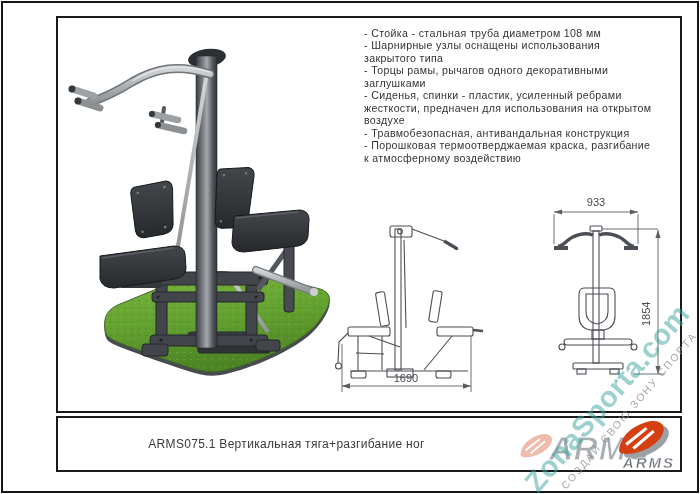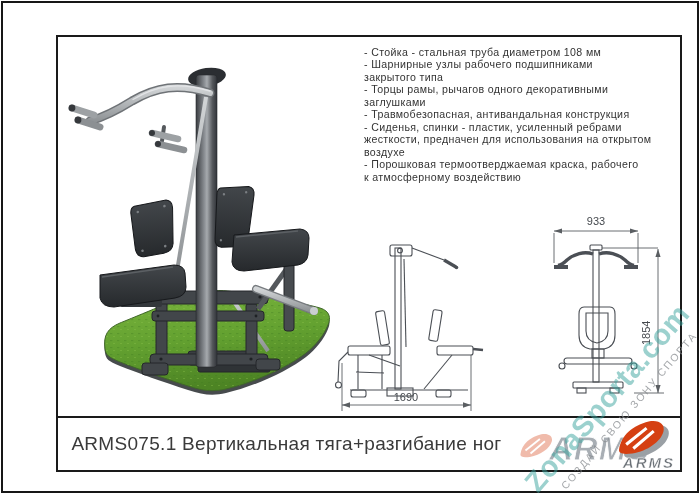--- a/index.html
+++ b/index.html
@@ -6,28 +6,28 @@
   body{
     width:700px;height:494px;position:relative;background:#ffffff;
     font-family:"Liberation Sans",sans-serif;overflow:hidden;
   }
   .outer-border{
     position:absolute;left:1px;top:1px;width:694px;height:488px;
     border:2px solid #161616;pointer-events:none;
   }
   .main-frame{
     position:absolute;left:56px;top:16px;width:622px;height:393px;
-    border:2px solid #1a1a1a;background:#fff;margin-top:19px;
+    border:2px solid #1a1a1a;background:#fff;
   }
   .title-bar{
     position:absolute;left:56px;top:416px;width:622px;height:52px;
     border:2px solid #1a1a1a;display:flex;align-items:center;background:#fff;
   }
   .title-text{
-    flex:1;text-align:center;font-size:19px;letter-spacing:.3px;color:#3a3a3a;
+    flex:1;text-align:center;font-size:12px;letter-spacing:.3px;color:#3a3a3a;
     white-space:nowrap;
   }
   .logo-wrap{width:165px;height:52px;position:relative;flex:0 0 auto;}
   .spec-list{
     position:absolute;left:306px;top:9px;width:310px;
     font-size:10.6px;line-height:12.45px;letter-spacing:.35px;color:#333;
   }
   .spec-item{white-space:pre-wrap;}
   .machine{position:absolute;left:2px;top:14px;}
   .side-view{position:absolute;left:276px;top:196px;}
@@ -159,29 +159,29 @@
 
     <g>
       <line x1="196" y1="238" x2="254" y2="260" stroke="#777b7f" stroke-width="8" stroke-linecap="round"></line>
       <line x1="196" y1="238" x2="254" y2="260" stroke="url(#tubeGrad)" stroke-width="5.5" stroke-linecap="round"></line>
       <circle cx="254" cy="260" r="4" fill="#caced1"></circle>
     </g>
   </svg>
 
   <div class="spec-list">
     <div class="spec-item">- Стойка - стальная труба диаметром 108 мм</div>
-    <div class="spec-item">- Шарнирные узлы рабочего подшипниками
+    <div class="spec-item">- Шарнирные узлы оснащены использования
 закрытого типа</div>
     <div class="spec-item">- Торцы рамы, рычагов одного декоративными
 заглушками</div>
-    <div class="spec-item">- Травмобезопасная, антивандальная конструкция</div>
     <div class="spec-item">- Сиденья, спинки - пластик, усиленный ребрами
 жесткости, предначен для использования на открытом
 воздухе</div>
-    <div class="spec-item">- Порошковая термоотверджаемая краска, рабочего
+    <div class="spec-item">- Травмобезопасная, антивандальная конструкция</div>
+    <div class="spec-item">- Порошковая термоотверджаемая краска, разгибание
 к атмосферному воздействию</div>
   </div>
 
   <svg class="side-view" width="152" height="192" viewBox="0 0 152 192">
     <g fill="none" stroke="#4b4f55" stroke-width="1.1">
       <rect x="56" y="12" width="22" height="11" rx="2"></rect>
       <circle cx="66" cy="17.5" r="2.4"></circle>
       <path d="M78,15 L110,27"></path>
       <path d="M110,27 L122,34" stroke-width="3.2"></path>
       <circle cx="122.5" cy="34.5" r="1.8" fill="#4b4f55" stroke="none"></circle>

